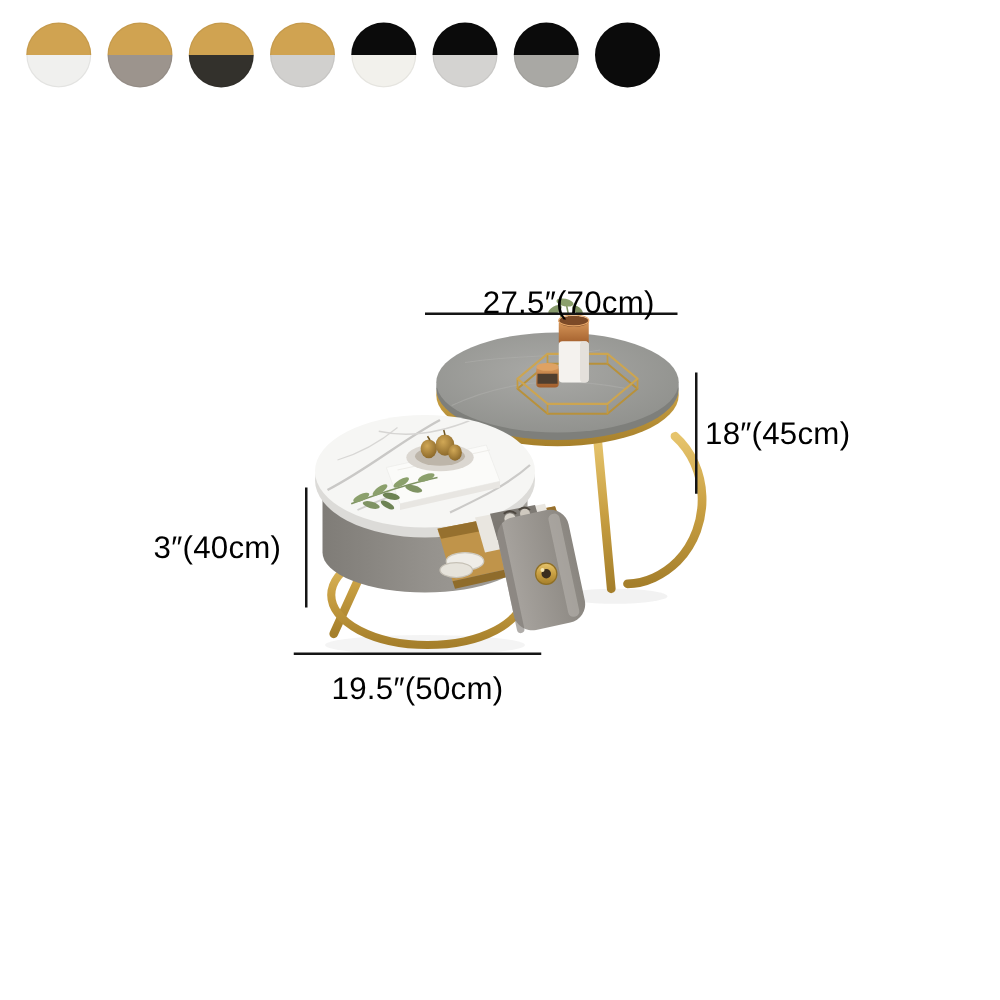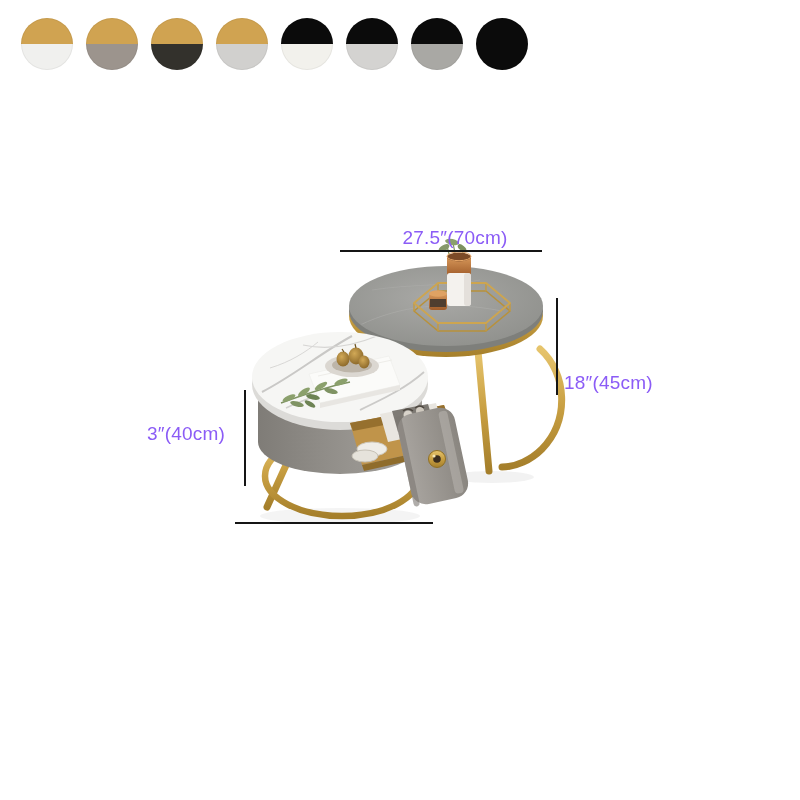--- a/index.html
+++ b/index.html
@@ -14,21 +14,21 @@
   .swatch{
     width:52px;height:52px;border-radius:50%;
     box-shadow:inset 0 0 0 1px rgba(0,0,0,0.05);
     cursor:pointer;
   }
   
   .product-svg{position:absolute;left:0;top:0;width:800px;height:800px;}
   
   .dim-line{position:absolute;background:#151515;}
   .dim-label{
-    position:absolute;font-size:19px;color:#8b5cf6;letter-spacing:.2px;
+    position:absolute;font-size:25px;color:#000000;letter-spacing:.2px;
     white-space:nowrap;line-height:1.2;
   }
   .t-center{text-align:center;}
   .t-right{text-align:right;}
 </style>
 </head>
 <body>
 
 <div class="stage">
 
@@ -199,15 +199,16 @@
       </g>
     </g>
   </svg>
 
   <div class="dim-line" style="left:340px;top:250px;width:202px;height:2px;"></div>
   <div class="dim-line" style="left:556px;top:298px;width:2px;height:97px;"></div>
   <div class="dim-line" style="left:244px;top:390px;width:2px;height:96px;"></div>
   <div class="dim-line" style="left:235px;top:522px;width:198px;height:2px;"></div>
 
   <div class="dim-label t-center" style="left:355px;top:227px;width:200px;">27.5″(70cm)</div>
-  <div class="dim-label" style="left:564px;top:332px;margin-top:40px;">18″(45cm)</div>
+  <div class="dim-label" style="left:564px;top:332px;">18″(45cm)</div>
   <div class="dim-label t-right" style="left:100px;top:423px;width:125px;">3″(40cm)</div>
+  <div class="dim-label t-center" style="left:234px;top:536px;width:200px;">19.5″(50cm)</div>
 </div>
 
 </body></html>

